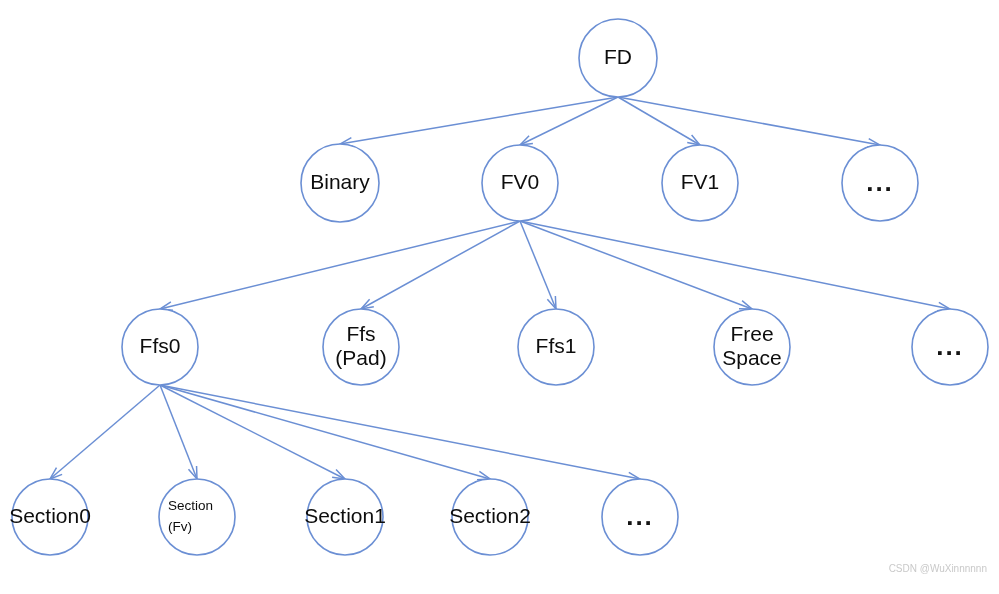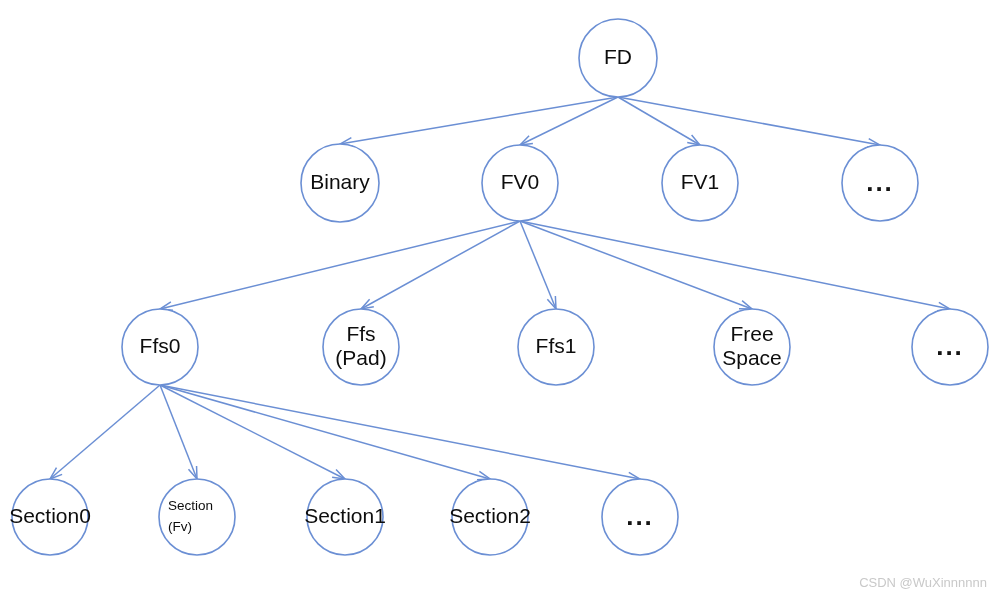--- a/index.html
+++ b/index.html
@@ -58,23 +58,23 @@
     fill: #141414;
     font-size: 26px;
     font-weight: bold;
     letter-spacing: 2px;
     text-anchor: middle;
     dominant-baseline: middle;
   }
   #watermark {
     position: absolute;
     right: 12px;
-    bottom: 4px;
-    font-family: "Liberation Sans", sans-serif;
-    font-size: 13px;
+    bottom: 20px;
+    font-family: "Liberation Sans", sans-serif;
+    font-size: 10px;
     color: #c9c9c9;
     white-space: nowrap;
     user-select: none;
   }
 </style>
 </head>
 <body>
 
 <div id="diagram-root">
   <svg id="tree-svg" viewBox="0 0 999 594">

